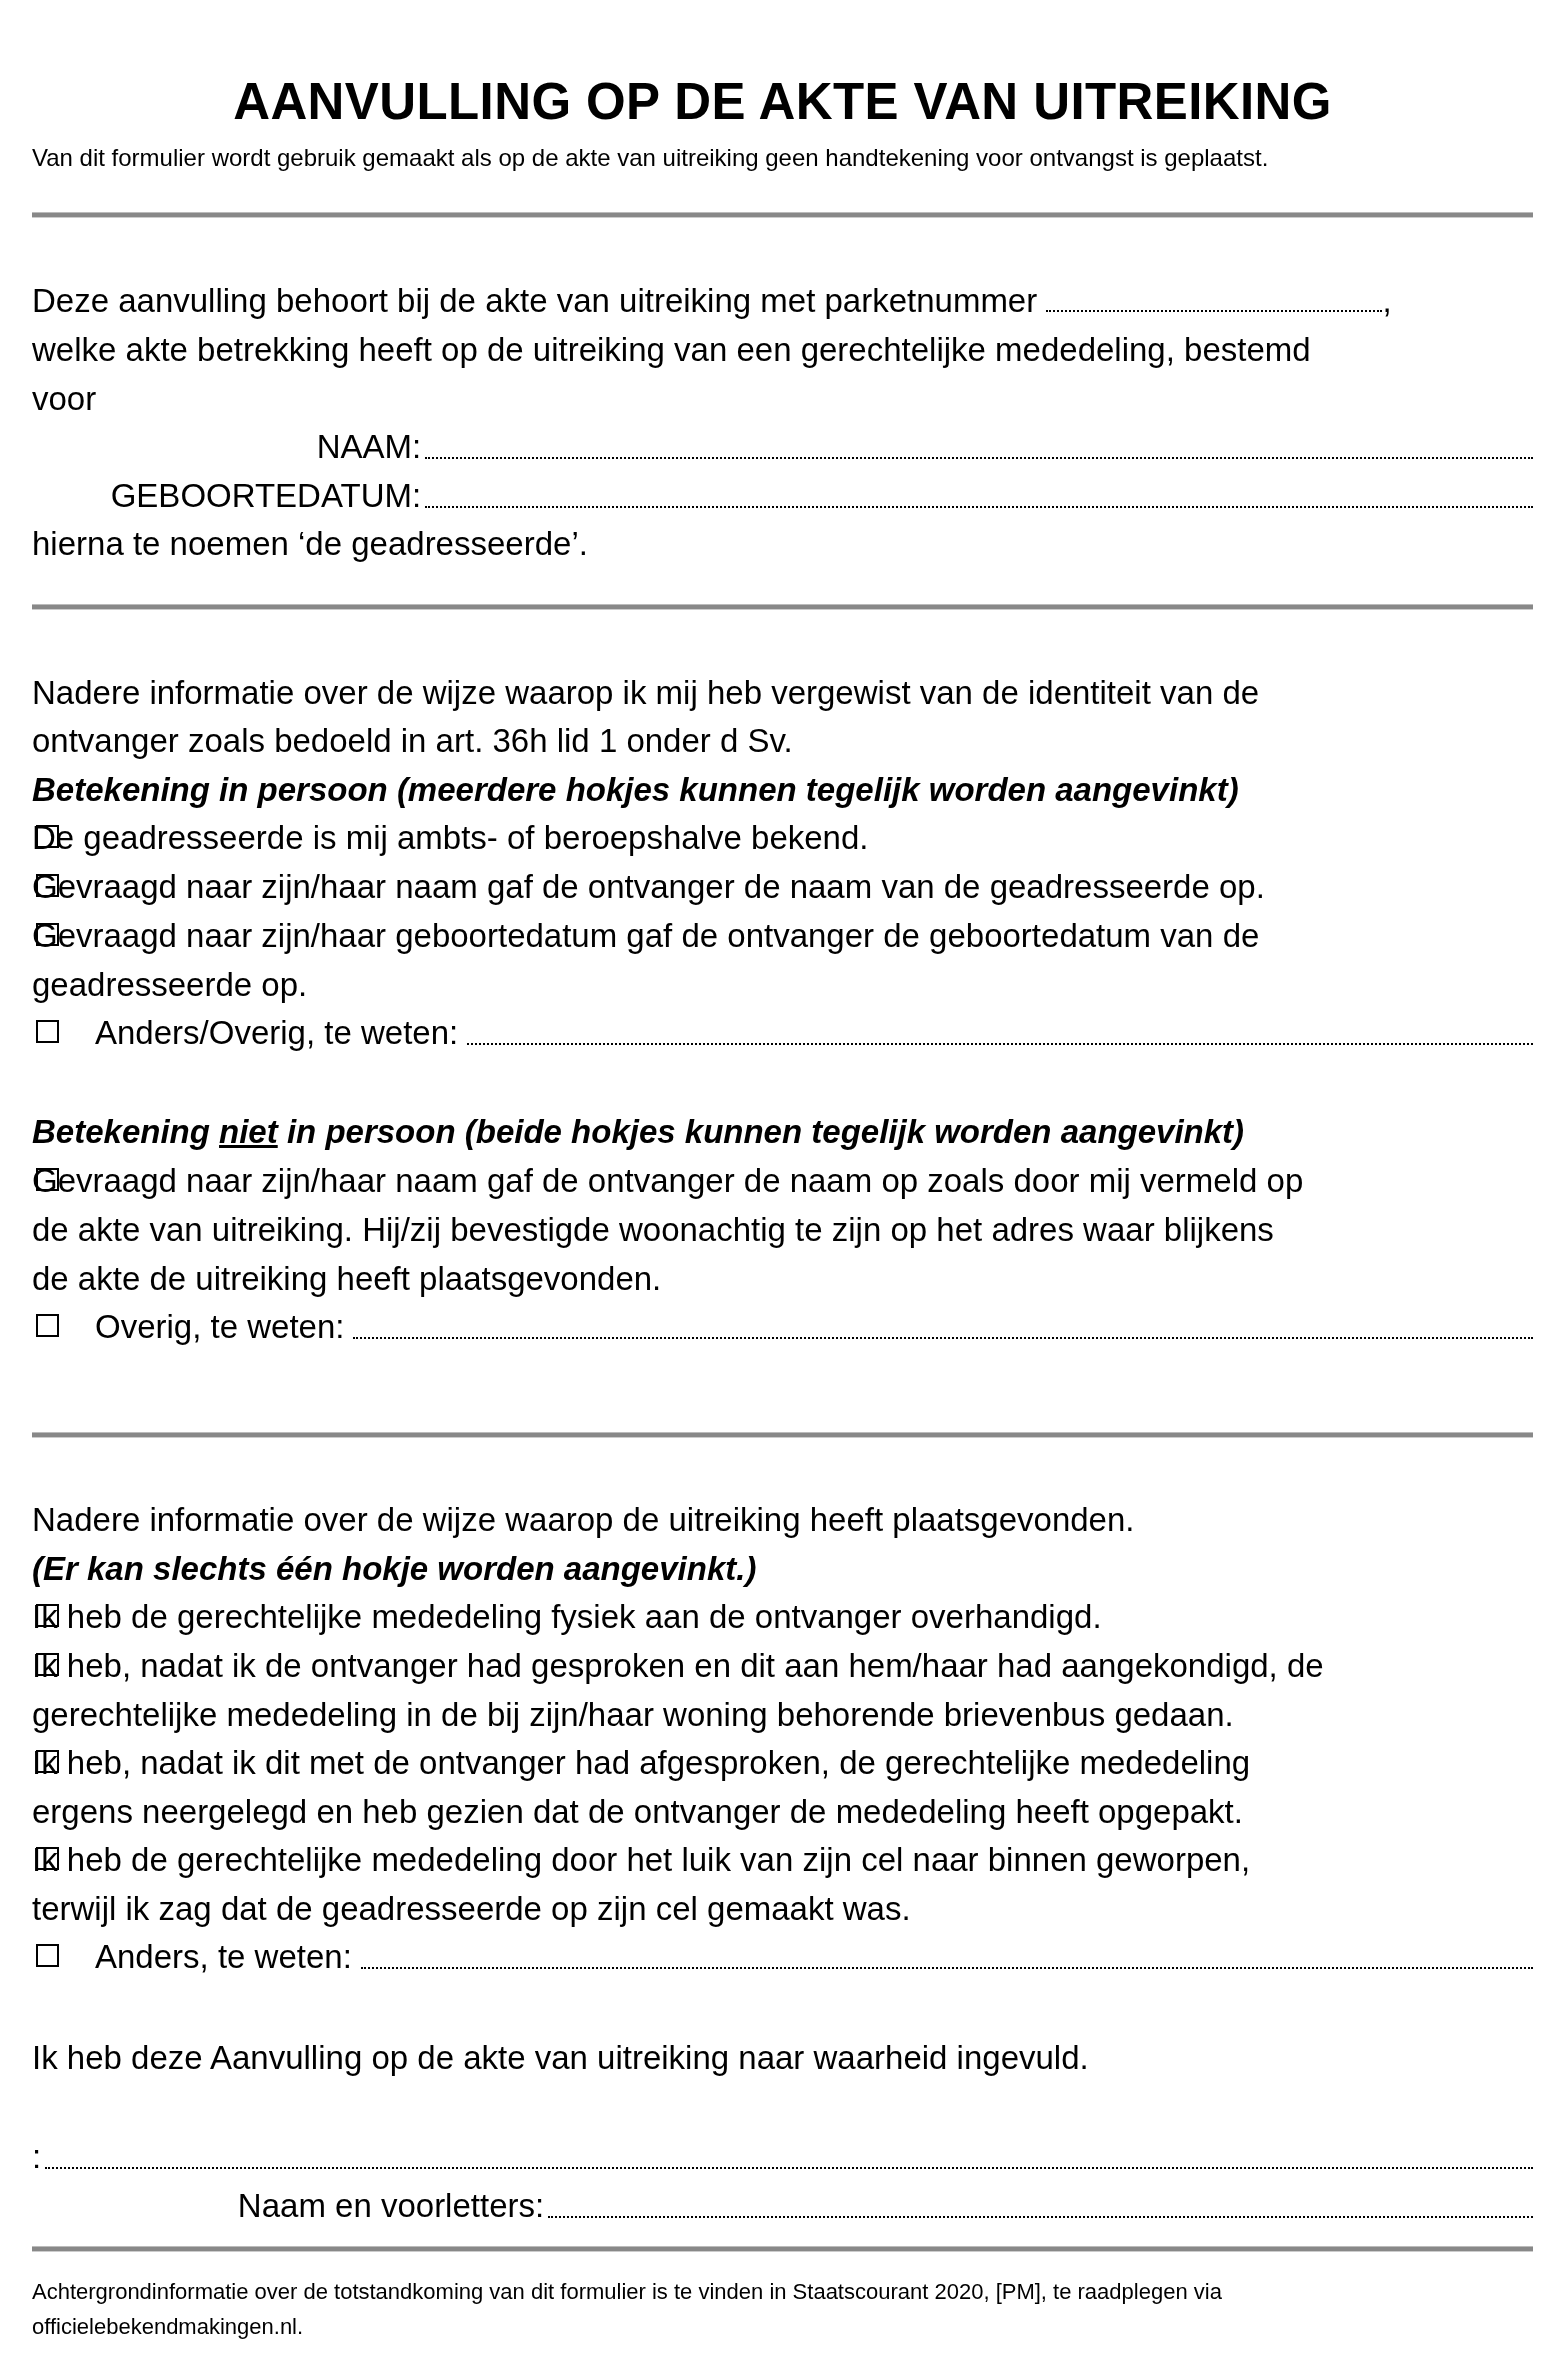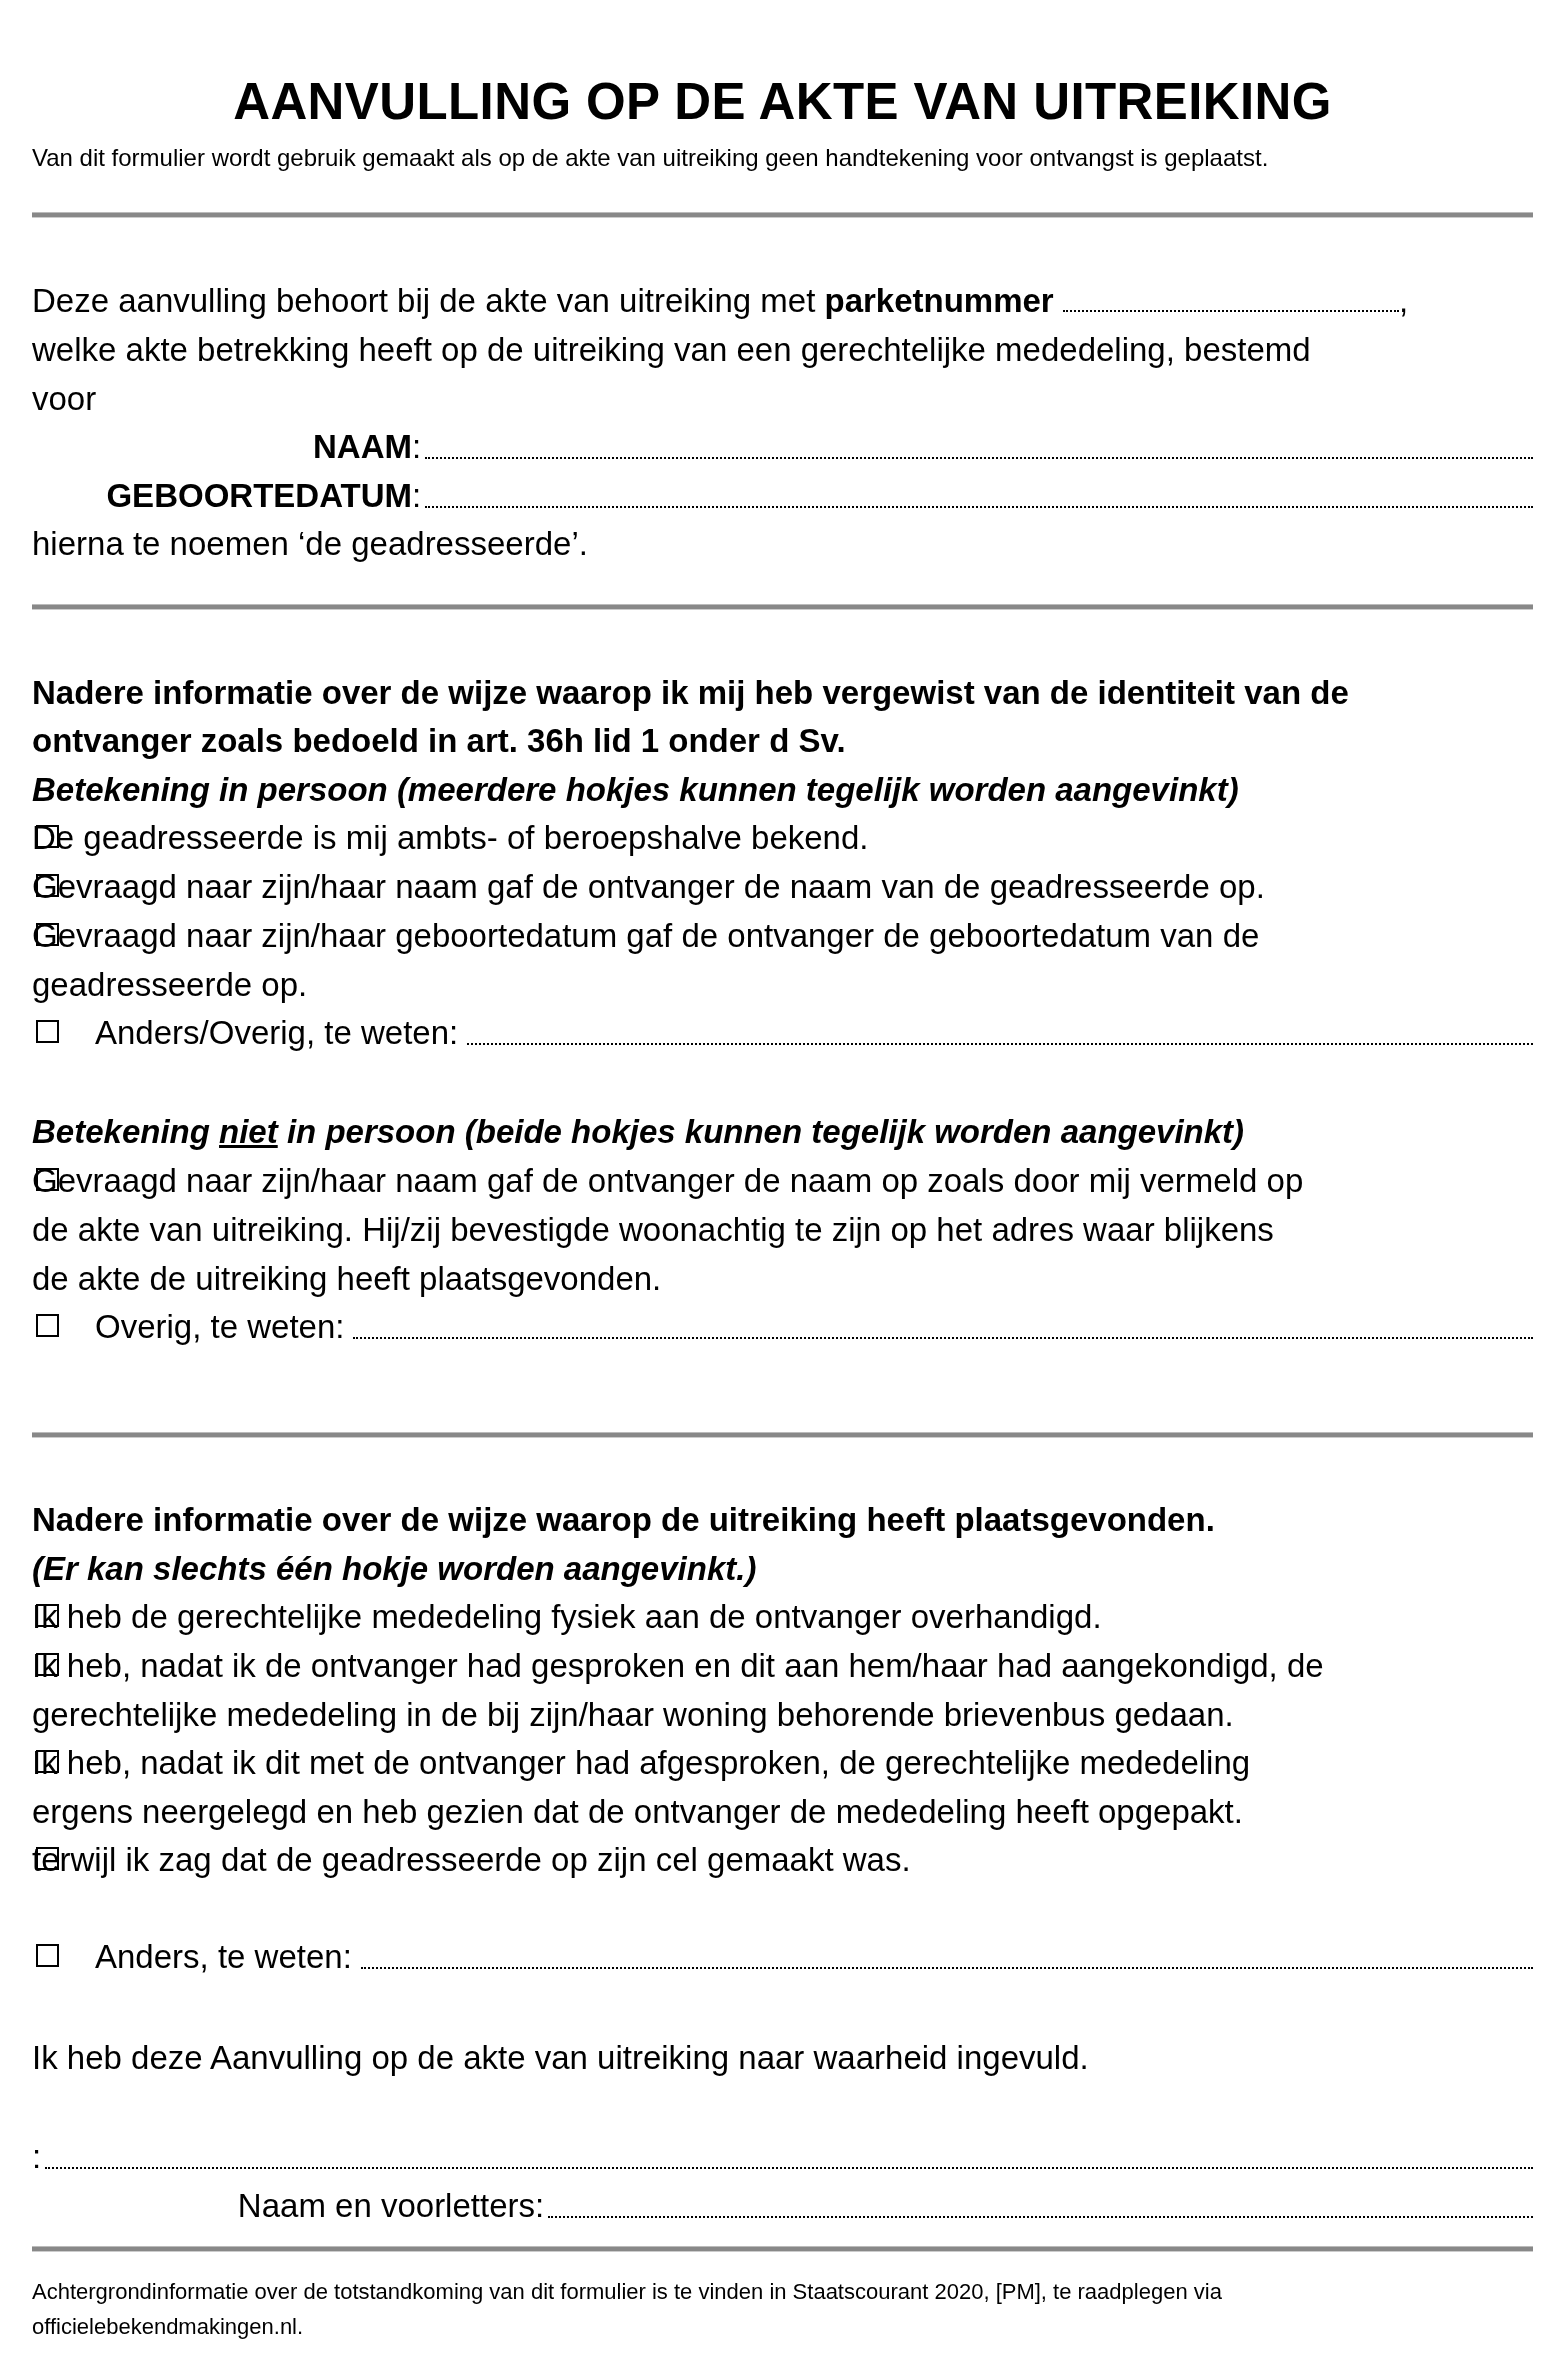--- a/index.html
+++ b/index.html
@@ -5,21 +5,21 @@
   html, body { margin:0; padding:0; background:#fff; }
   body { width:1565px; height:2377px; position:relative; overflow:hidden;
          font-family:"Liberation Sans", sans-serif; color:#000; }
   .page { position:absolute; left:32px; top:0; width:1501px; }
   .title { position:absolute; left:0; width:1501px; top:71px; text-align:center;
            font-weight:bold; font-size:51px; letter-spacing:0.4px; line-height:62px; }
   .subtitle { position:absolute; left:0; top:143px; font-size:24px; line-height:30px; }
   .rule { position:absolute; left:0; width:1501px; height:4.4px; background:#888;
           border-top:0.9px solid #bbb; border-bottom:0.9px solid #ccc; }
   .line { position:absolute; left:0; font-size:33px; line-height:49px; white-space:nowrap; }
-  .b { font-weight:bold; }
+  .b { font-weight:normal; }
   .i { font-style:italic;font-weight:bold; }
   .u { text-decoration:underline; }
   .fill { display:inline-block; border-bottom:2.6px dotted #000; height:0; vertical-align:baseline; }
   .field { position:absolute; left:0; width:1501px; font-size:33px; line-height:49px; display:flex; white-space:nowrap; }
   .field .lbl { display:inline-block;text-align:right; }
   .field .colon { display:inline-block; }
   .field .dots { flex:1; border-bottom:2.6px dotted #000; margin-bottom:12.4px; margin-left:3.5px; }
   .cb-row { position:absolute; left:0; width:1501px; font-size:33px; line-height:49px; }
   .cb { position:absolute; left:3.5px; top:12.4px; width:23px; height:23px; border:2.6px solid #000; box-sizing:border-box; }
   .cb-text { display:block; }
@@ -113,20 +113,21 @@
     <span class="cb-text">Ik heb, nadat ik de ontvanger had gesproken en dit aan hem/haar had aangekondigd, de</span>
     <span class="cb-text">gerechtelijke mededeling in de bij zijn/haar woning behorende brievenbus gedaan.</span>
   </div>
   <div class="cb-row" style="top:1738px">
     <span class="cb"></span>
     <span class="cb-text">Ik heb, nadat ik dit met de ontvanger had afgesproken, de gerechtelijke mededeling</span>
     <span class="cb-text">ergens neergelegd en heb gezien dat de ontvanger de mededeling heeft opgepakt.</span>
   </div>
   <div class="cb-row" style="top:1835px">
     <span class="cb"></span>
+    <span class="cb-text">Ik heb de gerechtelijke mededeling door het luik van zijn cel naar binnen geworpen,</span>
     <span class="cb-text">terwijl ik zag dat de geadresseerde op zijn cel gemaakt was.</span>
   </div>
   <div class="cb-row" style="top:1932px">
     <span class="cb"></span>
     <div class="cb-fill">
       <span>Anders, te weten:</span>
       <span class="dots"></span>
     </div>
   </div>
 

